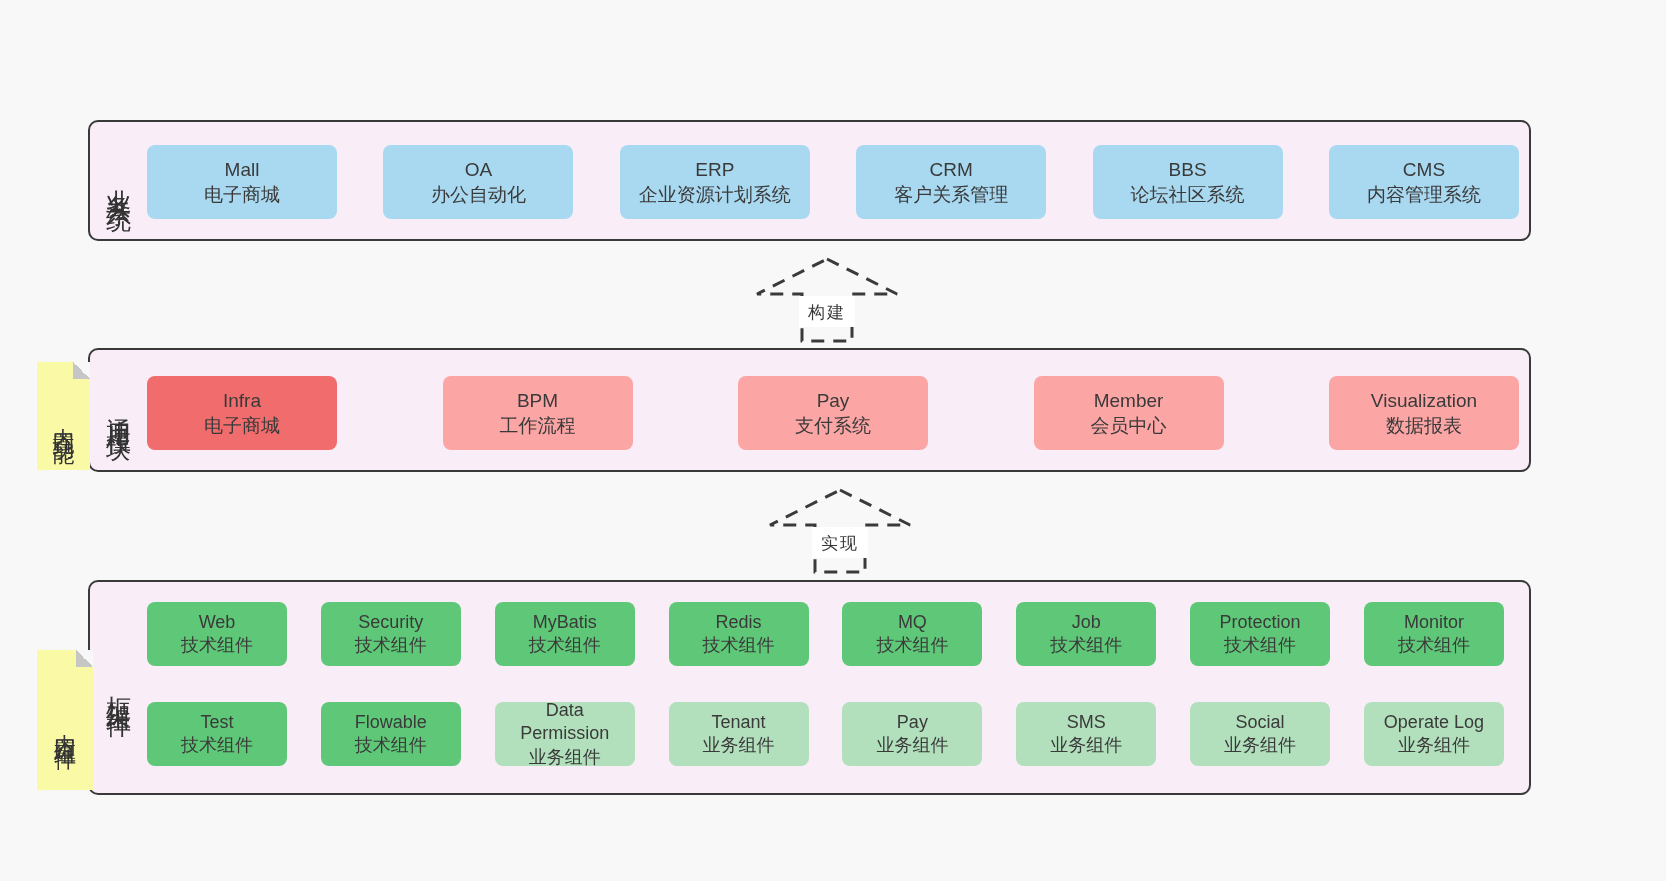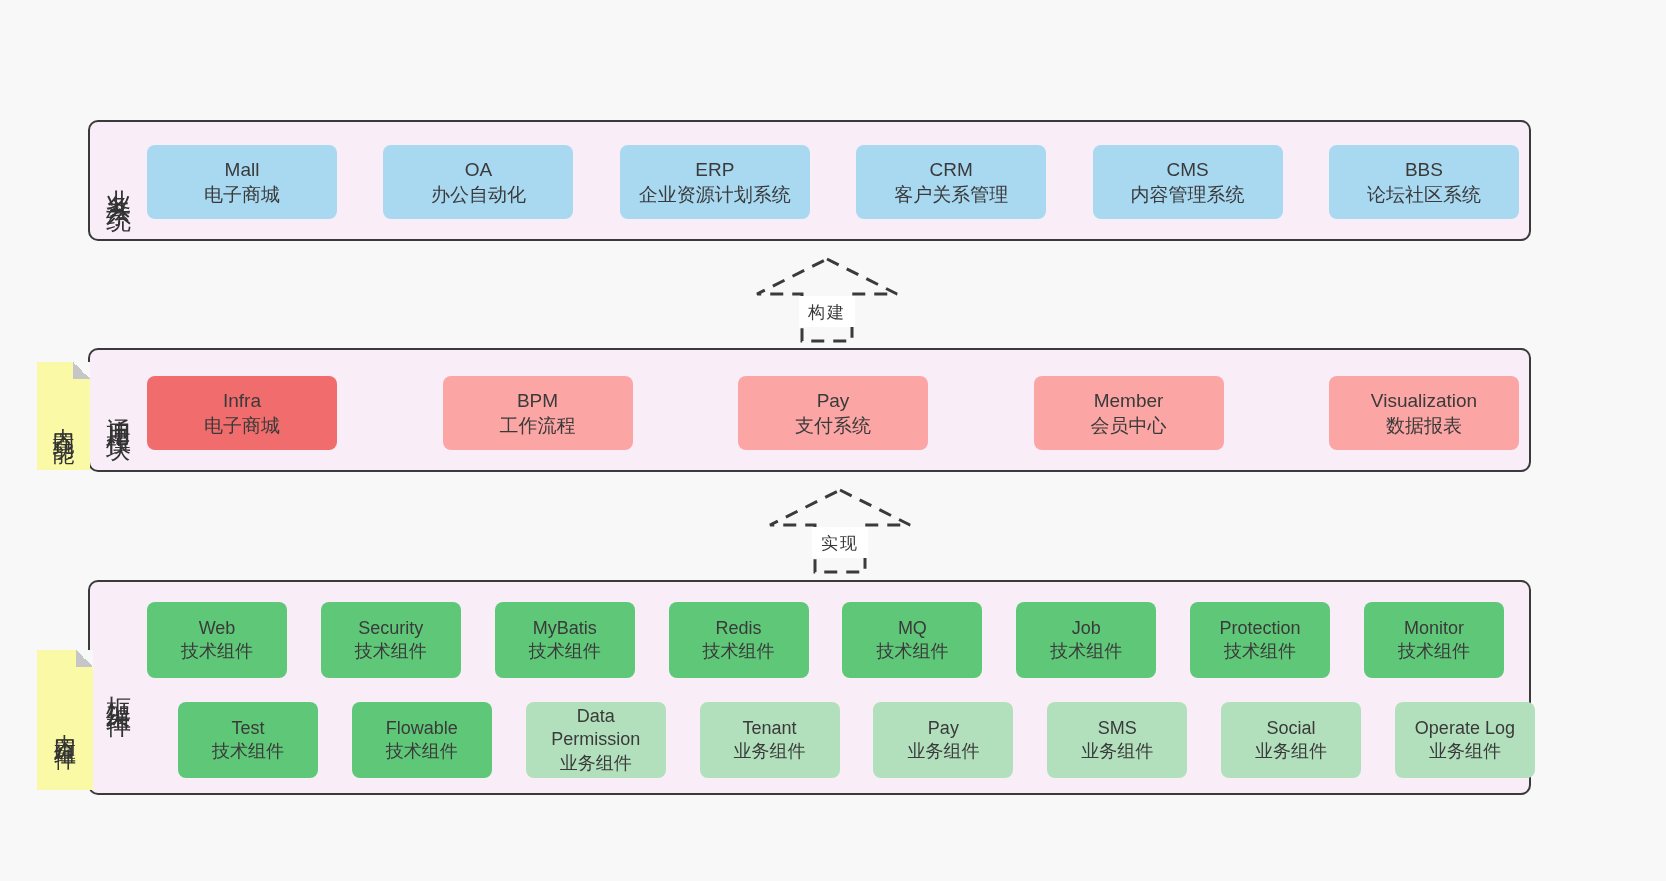--- a/index.html
+++ b/index.html
@@ -21,28 +21,28 @@
     position:absolute;left:13px;top:50%;transform:translateY(-50%);
     writing-mode:vertical-rl;text-orientation:upright;
     font-size:25px;letter-spacing:6px;color:#333;white-space:nowrap;
   }
   .brow{
     position:absolute;display:flex;justify-content:space-between;
   }
   .brow-top{left:57px;width:1372px;top:23px;}
   .brow-mid{left:57px;width:1372px;top:26px;}
   .brow-f1{left:57px;width:1357px;top:20px;}
-  .brow-f2{left:57px;width:1357px;top:120px;margin-left:31px;}
+  .brow-f2{left:57px;width:1357px;top:120px;}
   .box{
     border-radius:8px;display:flex;flex-direction:column;
     align-items:center;justify-content:center;text-align:center;
     font-size:19px;line-height:1.32;color:#3a3a3a;
   }
   .box-lg{width:190px;height:74px;}
-  .box-sm{width:140px;height:76px;font-size:18px;line-height:1.28;padding:2px 4px;box-sizing:border-box;}
+  .box-sm{width:140px;height:64px;font-size:18px;line-height:1.28;padding:2px 4px;box-sizing:border-box;}
   .c-blue{background:#a9d9f1;}
   .c-red{background:#f16c6c;}
   .c-pink{background:#fca5a5;}
   .c-green{background:#5fc878;}
   .c-lightgreen{background:#b2e0bd;}
   .note{
     position:absolute;background:#fafaa6;z-index:3;
   }
   .note-modules{left:37px;top:362px;width:53px;height:108px;}
   .note-framework{left:37px;top:650px;width:56px;height:140px;}
@@ -79,26 +79,26 @@
     </div>
     <div class="box box-lg c-blue">
       <div>ERP</div>
       <div>企业资源计划系统</div>
     </div>
     <div class="box box-lg c-blue">
       <div>CRM</div>
       <div>客户关系管理</div>
     </div>
     <div class="box box-lg c-blue">
+      <div>BBS</div>
+      <div>论坛社区系统</div>
+    </div>
+    <div class="box box-lg c-blue">
       <div>CMS</div>
       <div>内容管理系统</div>
-    </div>
-    <div class="box box-lg c-blue">
-      <div>BBS</div>
-      <div>论坛社区系统</div>
     </div>
   </div>
 </div>
 
 <svg class="arrow arrow-build" width="146" height="88" viewBox="0 0 146 88">
   <polygon points="73,3 143,38 98,38 98,85 48,85 48,38 3,38" fill="none" stroke="#3a3a3a" stroke-width="3" stroke-dasharray="13 9"></polygon>
   <rect x="45" y="40" width="56" height="31" fill="#ffffff"></rect>
   <text x="73" y="62" text-anchor="middle">构建</text>
 </svg>
 

